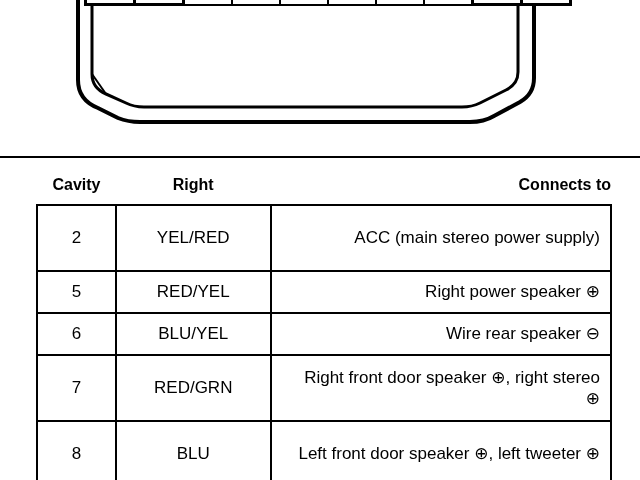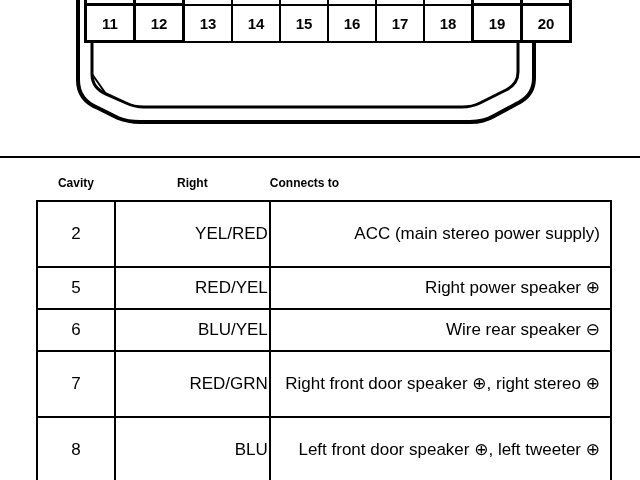--- a/index.html
+++ b/index.html
@@ -66,45 +66,45 @@
     left: 0;
     top: 170px;
     width: 640px;
   }
   table.wire-table {
     border-collapse: collapse;
     margin-left: 36px;
     width: 576px;
   }
   table.wire-table th {
-    font-size: 12px;
+    font-size: 16px;
     font-weight: bold;
     padding: 6px 0 10px 0;
     border: none;
     text-align: center;
     font-family: "Liberation Sans", sans-serif;
   }
   table.wire-table th.th-cavity { width: 78px; }
   table.wire-table th.th-wire   { width: 158px; }
-  table.wire-table th.th-conn   { width: 340px; text-align: left; }
+  table.wire-table th.th-conn   { width: 340px; text-align: right; }
 
   table.wire-table td {
     border: 2px solid #000;
     font-size: 17px;
     font-family: "Liberation Sans", sans-serif;
     vertical-align: middle;
   }
   td.c-cavity {
     width: 78px;
     text-align: center;
     height: 38px;
   }
   td.c-wire {
     width: 158px;
-    text-align: right;
+    text-align: center;
   }
   td.c-conn {
     width: 340px;
     text-align: right;
     padding: 5px 10px 5px 14px;
     line-height: 1.25;
   }
   tr.tall td { height: 54px; }
 </style>
 </head>
@@ -131,32 +131,20 @@
       <td class="thick">1</td>
       <td class="thick">2</td>
       <td>3</td>
       <td>4</td>
       <td>5</td>
       <td>6</td>
       <td>7</td>
       <td>8</td>
       <td class="thick">9</td>
       <td class="thick">10</td>
-    </tr>
-    <tr>
-      <td class="thick">11</td>
-      <td class="thick">12</td>
-      <td>13</td>
-      <td>14</td>
-      <td>15</td>
-      <td>16</td>
-      <td>17</td>
-      <td>18</td>
-      <td class="thick">19</td>
-      <td class="thick">20</td>
     </tr>
   </tbody>
     </table>
 
   <div class="divider"></div>
 </div>
 
 <div class="table-wrap">
   <table class="wire-table">
     <thead>

